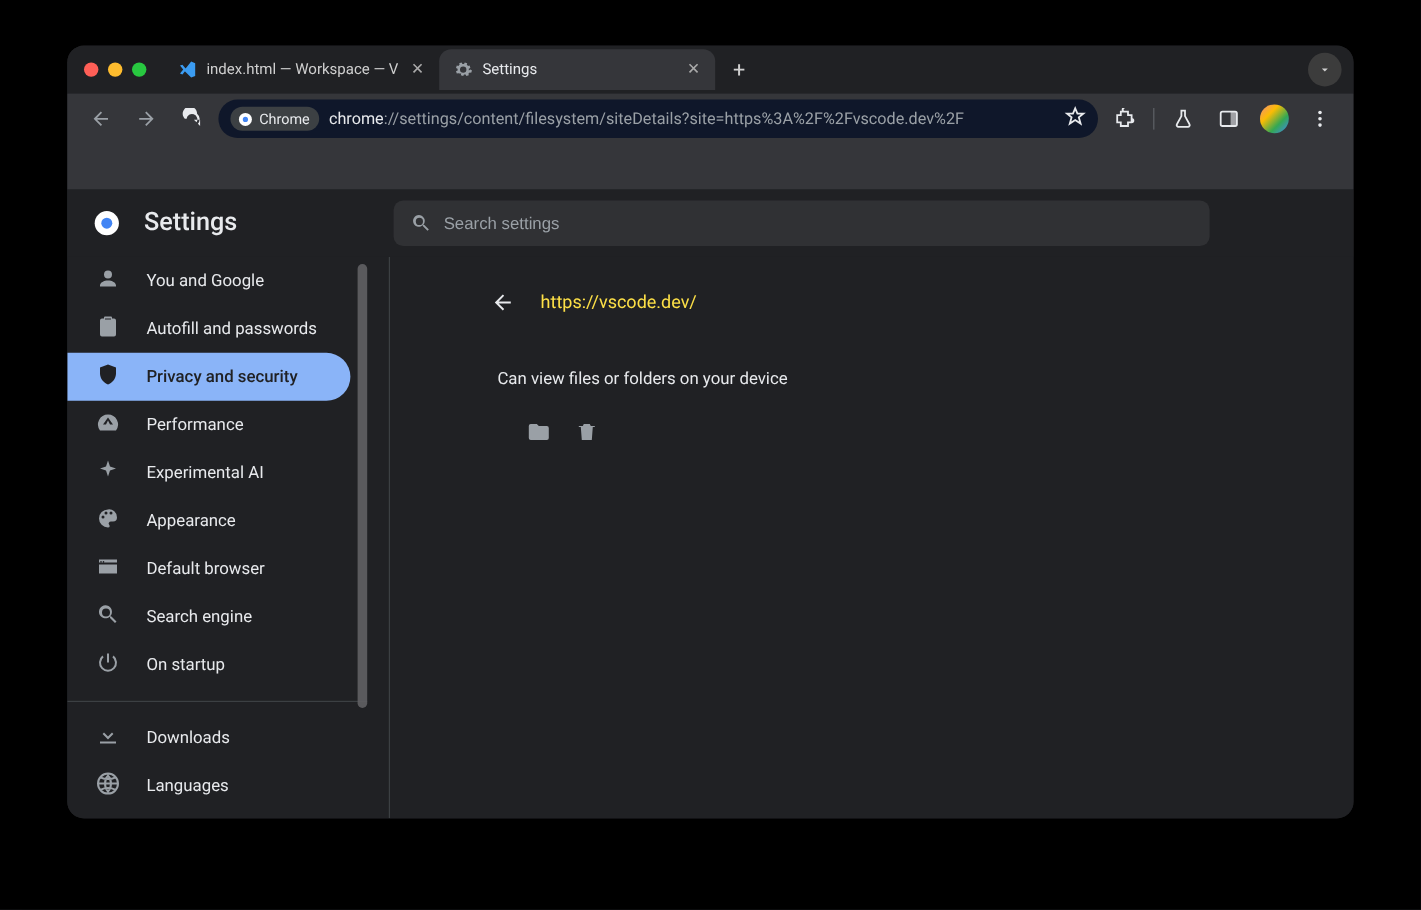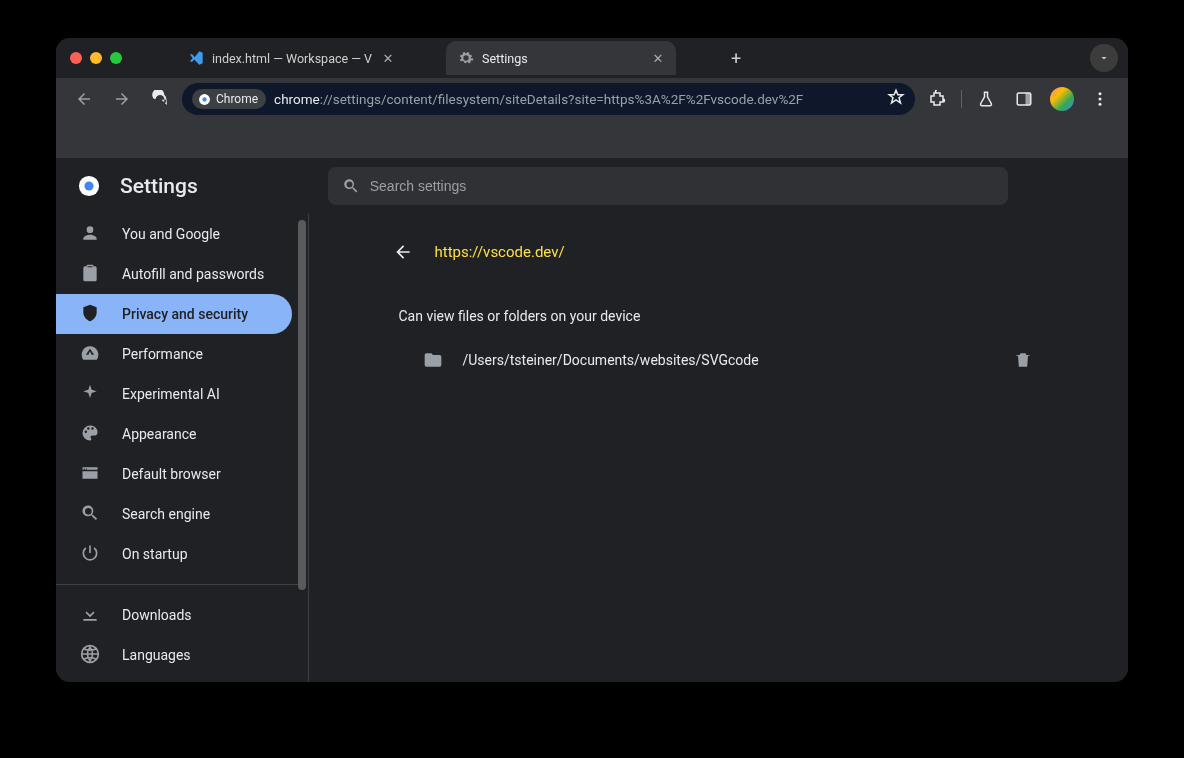--- a/index.html
+++ b/index.html
@@ -24,21 +24,20 @@
     display: flex;
     flex-direction: column;
   }
   
   .tabstrip {
     height: 40px;
     background: #202124;
     display: flex;
     align-items: center;
     padding-left: 14px;
-    gap: 40px;
   }
   .traffic-lights { display:flex; gap:8px; margin-right:14px; }
   .tl { width:12px; height:12px; border-radius:50%; }
   .tl.red { background:#ff5f57; }
   .tl.yellow { background:#febc2e; }
   .tl.green { background:#28c840; }
   .tab {
     height: 34px;
     display:flex;
     align-items:center;
@@ -106,21 +105,21 @@
     width:680px; height:38px;
     background:#303134; border-radius:8px;
     display:flex; align-items:center; padding:0 14px; gap:10px;
     color:#9aa0a6;
   }
   .searchbox input {
     background:transparent; border:none; outline:none; color:#f97316;
     font-size:14px; flex:1;
   }
   .searchbox input::placeholder { color:#9aa0a6; }
-  .settings-body { flex:1; display:flex; overflow:hidden; }
+  .settings-body { flex:1; display:flex; overflow:hidden;gap:16px; }
   
   .sidebar {
     width:252px; padding-top:10px;
     position: relative;
   }
   .sidebar-inner {
     position:absolute; inset:0; overflow-y:auto;
     scrollbar-color: #5f6368 transparent;
     padding-right: 2px;
   }
@@ -372,21 +371,20 @@
                   <path fill="currentColor" d="M20 11H7.8l5.6-5.6L12 4l-8 8 8 8 1.4-1.4L7.8 13H20z"></path>
                 </svg>
             </span>
             <span>https://vscode.dev/</span>
           </div>
           <div class="section-title">Can view files or folders on your device</div>
           <div class="row">
             <svg class="folder" viewBox="0 0 24 24">
                 <path d="M10 4H4a2 2 0 00-2 2v12a2 2 0 002 2h16a2 2 0 002-2V8a2 2 0 00-2-2h-8l-2-2z"></path>
               </svg>
-            <span class="path">/Users/tsteiner/Documents/websites/SVGcode</span>
             <span class="delete">
               <svg width="20" height="20" viewBox="0 0 24 24">
                   <path fill="currentColor" d="M6 7h12l-1 13H7L6 7zm3-3h6l1 2H8l1-2zM4 6h16v1H4z"></path>
                 </svg>
             </span>
           </div>
         </div>
       </div>
 
     </div>

